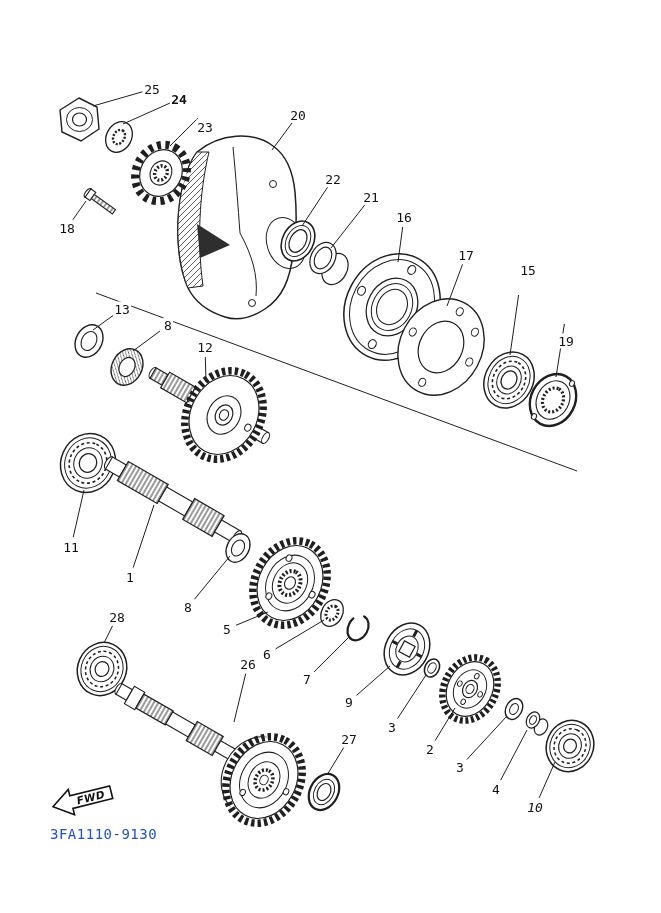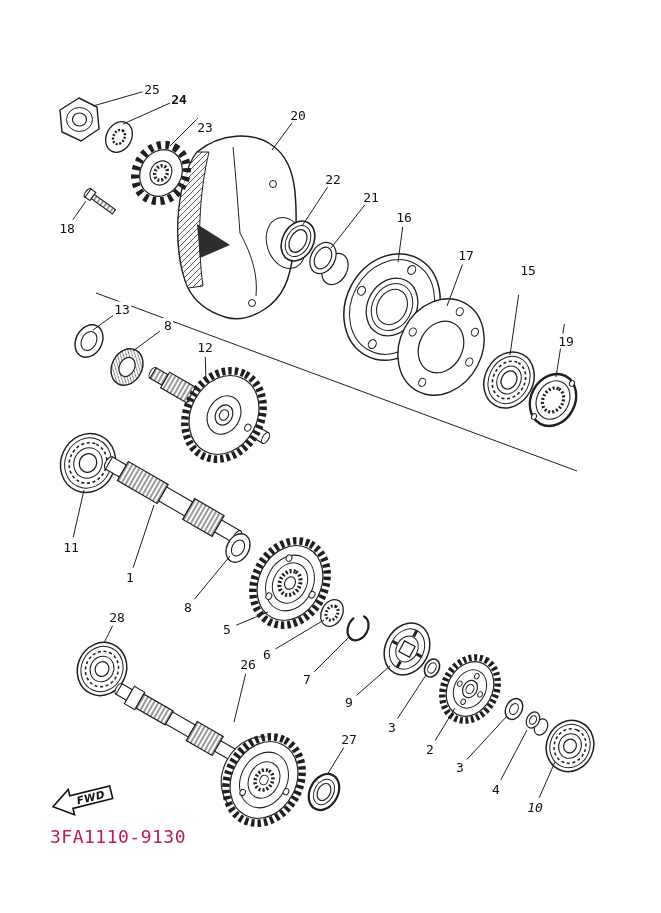--- a/index.html
+++ b/index.html
@@ -14,21 +14,21 @@
   #label-layer { position:absolute; inset:0; }
   .part-label {
     position:absolute; transform:translate(-50%,-50%);
     font-family:"DejaVu Sans Mono", monospace;
     font-size:13px; line-height:1; color:#111;
     background:#ffffff; padding:1px 1px;
   }
   .code {
     position:absolute; left:50px; top:826px;
     font-family:"DejaVu Sans Mono", monospace;
-    font-size:18px; letter-spacing:0.5px; color:#be185d;
+    font-size:14px; letter-spacing:0.5px; color:#1d4ed8;
   }
   #leader-lines line { stroke:#1f1f1f; stroke-width:1; }
 </style>
 </head>
 <body>
 
 <div class="stage">
 
 <svg width="661" height="913" viewBox="0 0 661 913">
   <defs>

